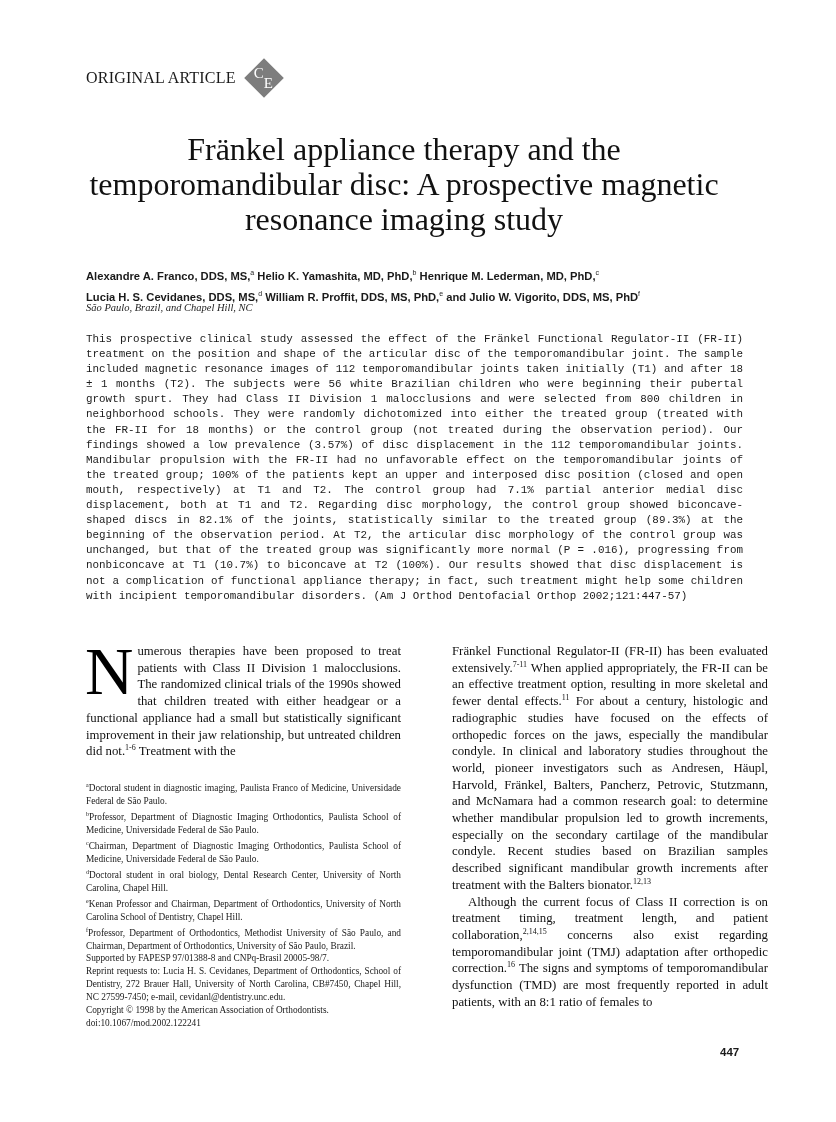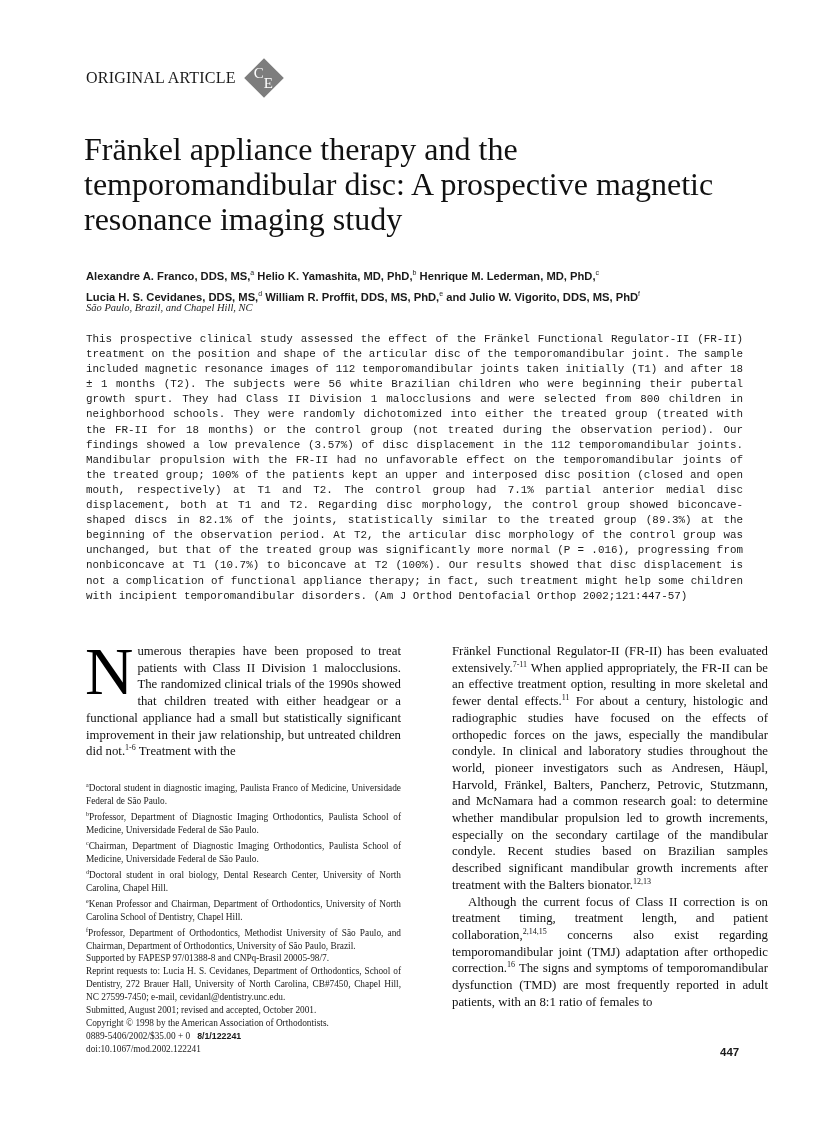--- a/index.html
+++ b/index.html
@@ -6,21 +6,21 @@
   body { width: 836px; height: 1122px; position: relative; overflow: hidden; color: #111; }
   .page { position: absolute; left: 0; top: 0; width: 836px; height: 1122px; padding-left: 41px; }
 
   .header { position: absolute; left: 86px; top: 58px; height: 40px; display: flex; align-items: center; }
   .section-label { font-family: "Liberation Serif", serif; font-size: 16px; letter-spacing: 0.2px; color: #1a1a1a; }
   .ce-badge { position: relative; width: 40px; height: 40px; margin-left: 8px; }
   .ce-badge .diamond { position: absolute; left: 6px; top: 6px; width: 28px; height: 28px; background: #7d7d7d; transform: rotate(45deg); }
   .ce-badge .c { position: absolute; left: 10px; top: 7px; font-family: "Liberation Serif", serif; font-size: 15px; color: #fff; }
   .ce-badge .e { position: absolute; left: 20px; top: 17px; font-family: "Liberation Serif", serif; font-size: 15px; color: #fff; }
 
-  .title { position: absolute; left: 84px; top: 132px; width: 640px; font-family: "Liberation Serif", serif; font-size: 32px; line-height: 35px; color: #111; }
+  .title { position: absolute; left: 84px; top: 132px; width: 640px; font-family: "Liberation Serif", serif; font-size: 32px; line-height: 35px; color: #111; text-align: center; }
 
   .authors { position: absolute; left: 86px; top: 264px; width: 680px; font-family: "Liberation Sans", sans-serif; font-weight: bold; font-size: 11.2px; line-height: 18px; color: #1a1a1a; }
   .authors sup { font-size: 7px; font-weight: normal; }
   .affil-loc { position: absolute; left: 86px; top: 302px; font-family: "Liberation Serif", serif; font-style: italic; font-size: 10.5px; color: #222; }
 
   .abstract { position: absolute; left: 86px; top: 332px; width: 657px; font-family: Liberation Mono, monospace; font-size: 10.9px; line-height: 15.1px; text-align: justify; color: #1a1a1a; }
 
   .col-left { position: absolute; left: 86px; top: 643px; width: 315px; }
   .col-right { position: absolute; left: 452px; top: 643px; width: 316px; }
 
@@ -76,23 +76,21 @@
 
   <div class="footnotes">
     <p><sup>a</sup><span>Doctoral student in diagnostic imaging, Paulista Franco of Medicine, Universidade Federal de São Paulo.</span></p>
     <p><sup>b</sup><span>Professor, Department of Diagnostic Imaging Orthodontics, Paulista School of Medicine, Universidade Federal de São Paulo.</span></p>
     <p><sup>c</sup><span>Chairman, Department of Diagnostic Imaging Orthodontics, Paulista School of Medicine, Universidade Federal de São Paulo.</span></p>
     <p><sup>d</sup><span>Doctoral student in oral biology, Dental Research Center, University of North Carolina, Chapel Hill.</span></p>
     <p><sup>e</sup><span>Kenan Professor and Chairman, Department of Orthodontics, University of North Carolina School of Dentistry, Chapel Hill.</span></p>
     <p><sup>f</sup><span>Professor, Department of Orthodontics, Methodist University of São Paulo, and Chairman, Department of Orthodontics, University of São Paulo, Brazil.</span></p>
     <p>Supported by FAPESP 97/01388-8 and CNPq-Brasil 20005-98/7.</p>
     <p>Reprint requests to: Lucia H. S. Cevidanes, Department of Orthodontics, School of Dentistry, 272 Brauer Hall, University of North Carolina, CB#7450, Chapel Hill, NC 27599-7450; e-mail, cevidanl@dentistry.unc.edu.</p>
-    <p>Submitted, August 2001; revised and accepted, October 2001.</p>
     <p>Copyright © 1998 by the American Association of Orthodontists.</p>
-    <p><span>0889-5406/2002/$35.00 + 0</span>&nbsp;&nbsp;&nbsp;<b>8/1/122241</b></p>
     <p>doi:10.1067/mod.2002.122241</p>
   </div>
 
   <div class="col-right">
     <p class="body-text">
       <span>Fränkel Functional Regulator-II (FR-II) has been evaluated extensively.</span><sup>7-11</sup><span> When applied appropriately, the FR-II can be an effective treatment option, resulting in more skeletal and fewer dental effects.</span><sup>11</sup><span> For about a century, histologic and radiographic studies have focused on the effects of orthopedic forces on the jaws, especially the mandibular condyle. In clinical and laboratory studies throughout the world, pioneer investigators such as Andresen, Häupl, Harvold, Fränkel, Balters, Pancherz, Petrovic, Stutzmann, and McNamara had a common research goal: to determine whether mandibular propulsion led to growth increments, especially on the secondary cartilage of the mandibular condyle. Recent studies based on Brazilian samples described significant mandibular growth increments after treatment with the Balters bionator.</span><sup>12,13</sup>
     </p>
     <p class="body-text indent">
       <span>Although the current focus of Class II correction is on treatment timing, treatment length, and patient collaboration,</span><sup>2,14,15</sup><span> concerns also exist regarding temporomandibular joint (TMJ) adaptation after orthopedic correction.</span><sup>16</sup><span> The signs and symptoms of temporomandibular dysfunction (TMD) are most frequently reported in adult patients, with an 8:1 ratio of females to</span>
     </p>

